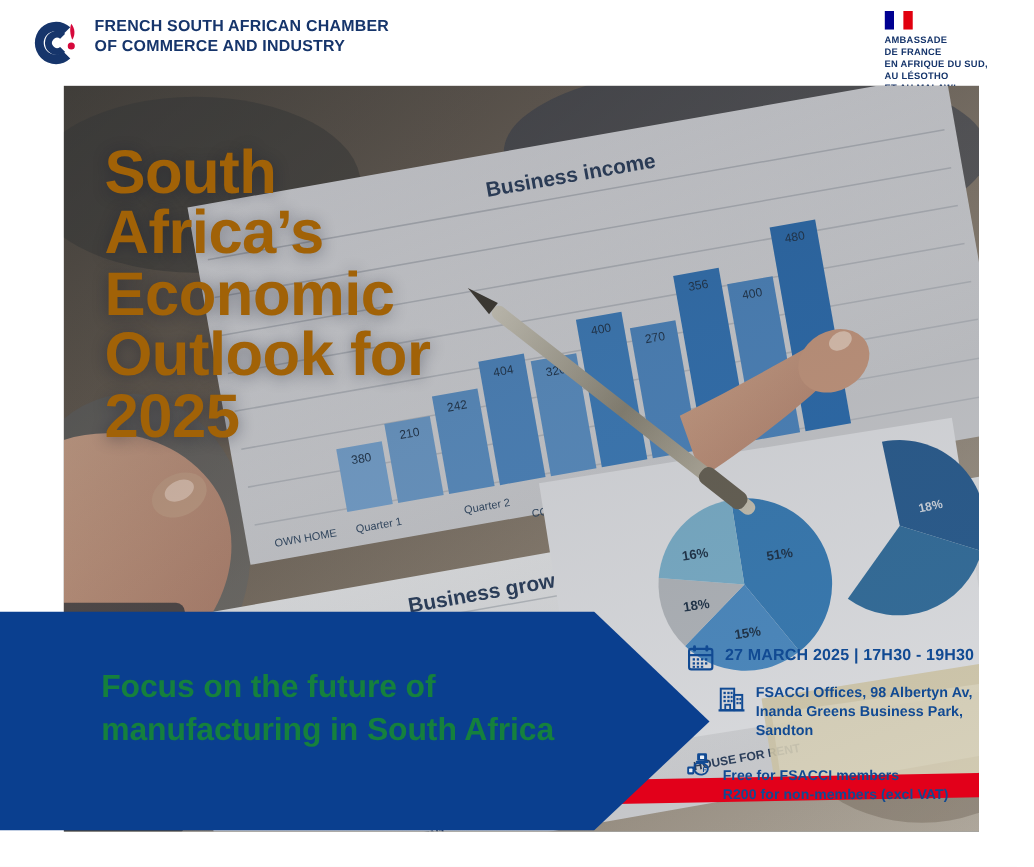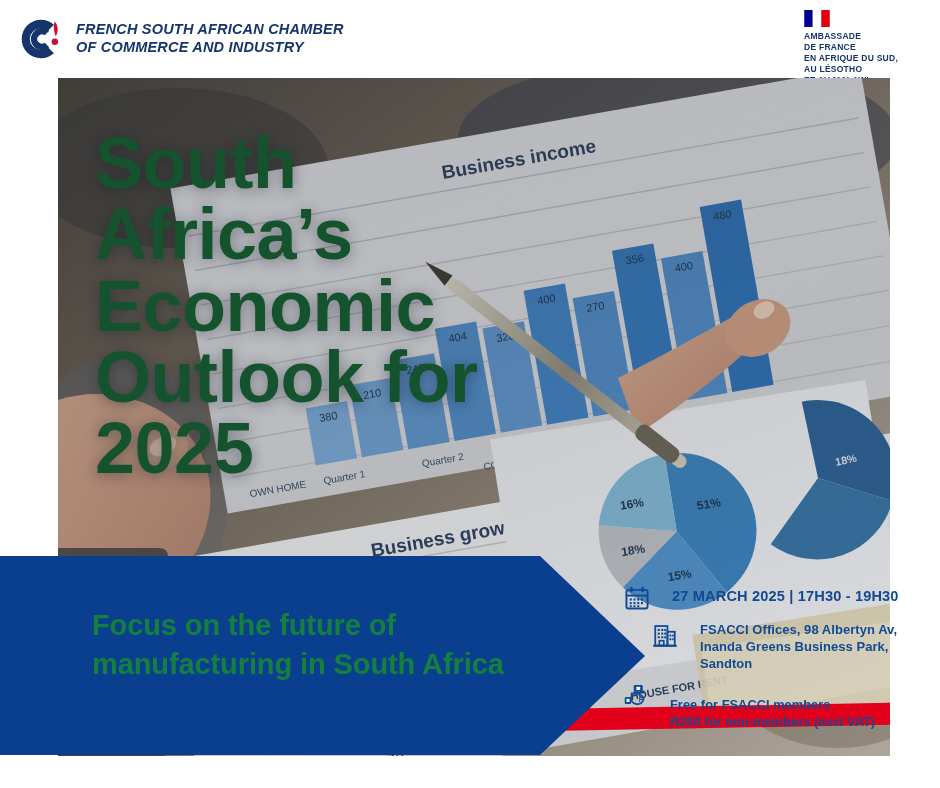--- a/index.html
+++ b/index.html
@@ -24,26 +24,25 @@
   .header {
     position: absolute;
     top: 0; left: 0;
     width: 940px;
     height: 78px;
     background: #ffffff;
   }
 
   .brand {
     position: absolute;
-    left: 18px;
+    left: 28px;
     top: 16px;
     display: flex;
-    align-items: center;
+    align-items: flex-start;
     gap: 12px;
-    font-style: italic;
   }
   .cci-logo {
     width: 46px;
     height: 46px;
     flex: none;
   }
   .brand-text {
     font-size: 14.5px;
     font-weight: bold;
     line-height: 1.22;
@@ -91,22 +90,22 @@
     background: linear-gradient(160deg, rgba(40,45,60,0.30) 0%, rgba(40,45,60,0.16) 45%, rgba(40,45,60,0.05) 100%);
     pointer-events: none;
   }
 
   
   .headline {
     position: absolute;
     left: 95px;
     top: 128px;
     width: 520px;
-    color: #14532d;
-    font-size: 72px;
+    color: #a16207;
+    font-size: 56px;
     font-weight: bold;
     line-height: 0.99;
     letter-spacing: -0.5px;
     text-shadow: 0 2px 14px rgba(20,25,40,0.42);
     white-space: pre-line;
   }
 
   
   .red-stripe {
     position: absolute;
@@ -146,21 +145,21 @@
   .details {
     position: absolute;
     left: 624px;
     top: 584px;
     width: 312px;
     color: #0f4492;
   }
   .detail-row {
     display: flex;
     align-items: flex-start;
-    gap: 22px;
+    gap: 9px;
     margin-bottom: 10px;
   }
   .detail-row.indent { padding-left: 28px; }
   .detail-icon {
     flex: none;
     width: 26px;
     height: 26px;
     margin-top: 1px;
   }
   .detail-icon.small { width: 24px; height: 24px; }

